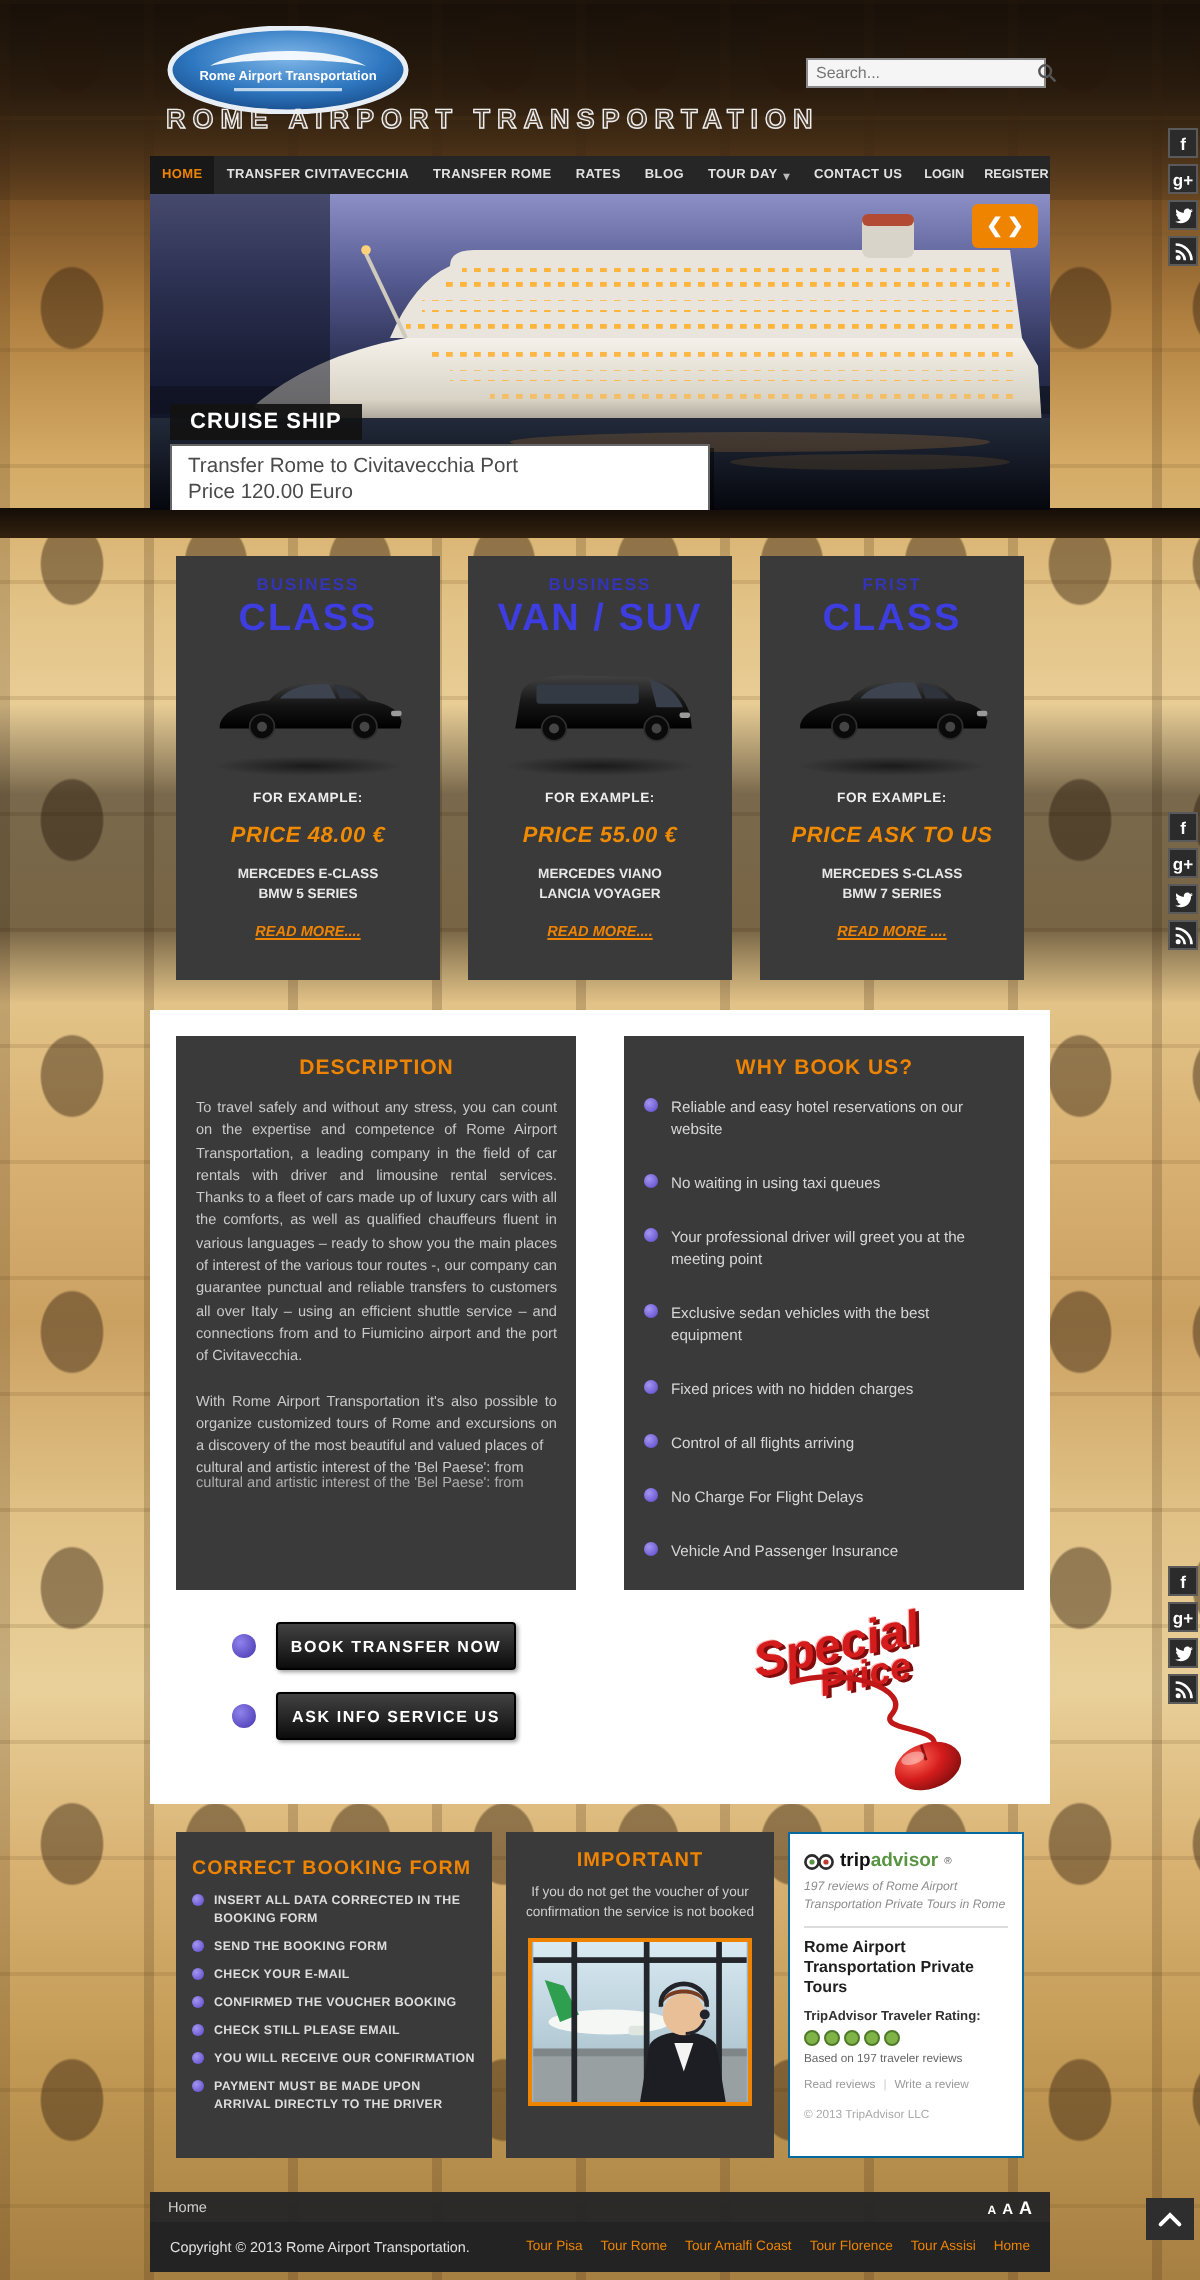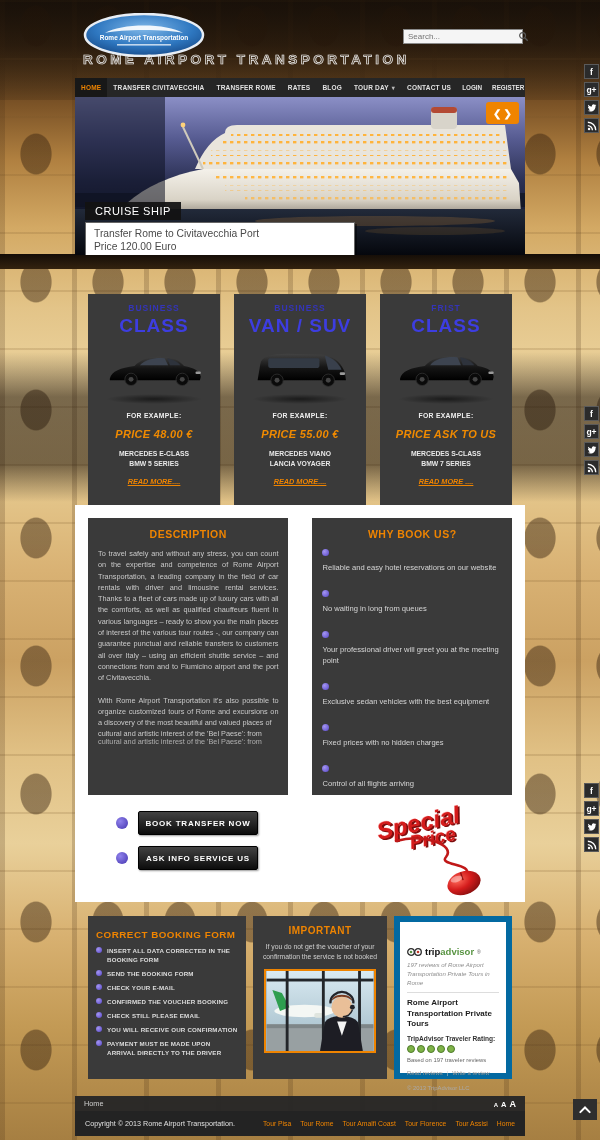--- a/index.html
+++ b/index.html
@@ -33,47 +33,47 @@
   .nav-item{display:flex;align-items:center;padding:0 6px;letter-spacing:.2px;cursor:pointer;white-space:nowrap;}
   .nav-item.active{color:#ef8400;background:#181818;}
   .caret{font-size:6px;margin-left:3px;color:#bbb;}
   .nav-right{margin-left:auto;display:flex;}
   .nav-auth{display:flex;align-items:center;padding:0 5px;cursor:pointer;font-size:6.3px;}
 
   
   .hero{position:absolute;top:97px;left:0;width:450px;height:158px;background:#0c0f18;overflow:hidden;}
   .hero svg{display:block;}
   .slider-nav{position:absolute;top:5px;right:6px;width:33px;height:22px;background:#ef8400;border-radius:3px;display:flex;align-items:center;justify-content:center;gap:2px;color:#fff;font-size:10px;font-weight:bold;cursor:pointer;}
-  .slide-label{position:absolute;left:10px;top:105px;background:rgba(18,18,18,.93);color:#fff;font-weight:normal;font-size:11px;letter-spacing:.5px;padding:3px 10px;}
+  .slide-label{position:absolute;left:10px;top:105px;background:rgba(18,18,18,.93);color:#fff;font-weight:bold;font-size:11px;letter-spacing:.5px;padding:3px 10px;}
   .slide-caption{position:absolute;left:10px;top:125px;width:252px;background:#fff;border:1px solid #666;box-shadow:2px 2px 0 rgba(0,0,0,.45);padding:4px 8px;font-size:10.3px;color:#4a4a4a;line-height:1.3;}
 
   
   .cards{position:absolute;top:278px;left:13px;width:424px;display:flex;gap:14px;}
-  .card{flex:1;background:#3a3a3a;height:212px;box-sizing:border-box;padding:9px 7px 0;text-align:center;margin-top:16px;}
+  .card{flex:1;background:#3a3a3a;height:212px;box-sizing:border-box;padding:9px 7px 0;text-align:center;}
   .card-sub{color:#3434b8;font-size:8.5px;font-weight:bold;letter-spacing:1px;}
   .card-title{color:#3d3de0;font-size:19px;font-weight:bold;letter-spacing:1px;margin-top:2px;}
   .car-wrap{height:62px;margin-top:7px;position:relative;}
   .car-wrap svg{width:106px;height:46px;}
   .car-shadow{position:absolute;left:50%;transform:translateX(-50%);bottom:2px;width:96px;height:10px;background:radial-gradient(ellipse at center, rgba(0,0,0,.55), rgba(0,0,0,0) 70%);}
   .card-fe{color:#eee;font-size:6.8px;font-weight:bold;letter-spacing:.3px;margin-top:6px;}
   .card-price{color:#f08a00;font-size:11px;font-weight:bold;font-style:italic;margin-top:9px;letter-spacing:.3px;}
   .card-models{color:#e8e8e8;font-size:6.8px;font-weight:bold;line-height:1.5;margin-top:9px;}
   .card-more{display:inline-block;color:#ef8400;font-size:7.3px;font-weight:bold;font-style:italic;text-decoration:underline;margin-top:8px;cursor:pointer;}
 
   
   .panel{position:absolute;top:505px;left:0;width:450px;height:397px;background:#ffffff;box-sizing:border-box;padding:13px 13px 0;}
   .twocol{display:flex;gap:24px;align-items:flex-end;}
   .darkbox{background:#3a3a3a;box-sizing:border-box;padding:10px 10px;}
   .descbox{width:208px;height:277px;overflow:hidden;}
   .whybox{width:207px;height:277px;overflow:hidden;}
   .box-title{color:#ef8400;font-size:10.5px;font-weight:bold;text-align:center;letter-spacing:.5px;margin-bottom:8px;}
   .desc-p{color:#c9c9c9;font-size:7.3px;line-height:1.55;text-align:justify;margin:0 0 11px;}
   .d-line{display:block;}
   .d-line.echo{margin-top:-8px;transform:translateY(3.5px);opacity:.8;}
-  .why-item{display:flex;gap:6px;margin-bottom:16px;color:#d6d6d6;font-size:7.6px;line-height:1.45;text-align:left;flex-direction:column;}
+  .why-item{display:flex;gap:6px;margin-bottom:16px;color:#d6d6d6;font-size:7.6px;line-height:1.45;text-align:left;}
   .dot{width:7px;height:7px;border-radius:50%;background:radial-gradient(circle at 35% 35%,#a395f0,#5746c8);flex:none;margin-top:1px;}
 
   
   .actions{display:flex;margin-top:16px;align-items:flex-start;}
   .action-col{display:flex;flex-direction:column;gap:11px;margin-left:28px;}
   .action-row{display:flex;align-items:center;gap:10px;}
   .action-dot{width:12px;height:12px;border-radius:50%;background:radial-gradient(circle at 35% 35%,#9082ec,#4334ae);flex:none;}
   .action-btn{width:118px;height:22px;background:linear-gradient(#424242,#0c0c0c);border:1px solid #000;border-radius:2px;color:#fff;font-size:8px;font-weight:bold;letter-spacing:.8px;display:flex;align-items:center;justify-content:center;cursor:pointer;box-shadow:1px 1px 2px rgba(0,0,0,.4);}
   .special{margin-left:auto;margin-right:22px;width:120px;height:86px;position:relative;}
   .sp-text{position:absolute;top:2px;left:8px;transform:rotate(-12deg);font-weight:bold;font-style:italic;line-height:.85;text-align:center;}
@@ -85,21 +85,21 @@
   .bottom{position:absolute;top:916px;left:13px;width:424px;display:flex;gap:7px;}
   .bbox{box-sizing:border-box;height:163px;}
   .bbox1{width:158px;background:#3a3a3a;padding:13px 8px;}
   .bbox1 .box-title{font-size:9.8px;text-align:left;margin-bottom:7px;}
   .bk-item{display:flex;gap:5px;color:#ddd;font-size:6.2px;font-weight:bold;line-height:1.45;margin-bottom:5px;letter-spacing:.2px;}
   .bk-item .dot{width:6px;height:6px;margin-top:0;}
   .bbox2{width:134px;background:#3a3a3a;padding:9px 8px;text-align:center;}
   .bbox2 .box-title{font-size:10px;margin-bottom:6px;}
   .imp-text{color:#cfcfcf;font-size:6.8px;line-height:1.5;}
   .imp-photo{margin:7px auto 0;width:112px;height:84px;border:2px solid #ef8400;box-sizing:border-box;overflow:hidden;background:#9db3bf;}
-  .bbox3{width:118px;background:#fff;padding:24px 7px;border:6px solid #0369a1;}
+  .bbox3{width:118px;background:#fff;padding:8px 7px;border:1px solid #0369a1;}
   .ta-logo{display:flex;align-items:center;gap:3px;}
   .ta-brand{font-size:9.5px;font-weight:bold;color:#111;}
   .ta-brand .adv{color:#589442;}
   .ta-reg{font-size:5px;color:#555;vertical-align:top;}
   .ta-summary{font-style:italic;color:#8d8d8d;font-size:6.1px;line-height:1.45;border-bottom:1px solid #ddd;padding:4px 0 5px;margin-bottom:5px;}
   .ta-name{font-weight:bold;color:#1e1e1e;font-size:8px;line-height:1.3;margin-bottom:5px;}
   .ta-rating-label{font-weight:bold;font-size:6.6px;color:#333;margin-bottom:3px;}
   .ta-dots{display:flex;gap:2px;margin-bottom:4px;}
   .ta-dot{width:6px;height:6px;border-radius:50%;background:#7fb348;border:1px solid #4e7a2a;}
   .ta-based{font-size:5.9px;color:#666;margin-bottom:7px;}
@@ -354,21 +354,21 @@
           </p>
         </div>
         <div class="darkbox whybox">
           <div class="box-title">WHY BOOK US?</div>
           <div class="why-item">
               <span class="dot"></span>
               <span>Reliable and easy hotel reservations on our website</span>
             </div>
           <div class="why-item">
               <span class="dot"></span>
-              <span>No waiting in long from queues</span>
+              <span>No waiting in using taxi queues</span>
             </div>
           <div class="why-item">
               <span class="dot"></span>
               <span>Your professional driver will greet you at the meeting point</span>
             </div>
           <div class="why-item">
               <span class="dot"></span>
               <span>Exclusive sedan vehicles with the best equipment</span>
             </div>
           <div class="why-item">

